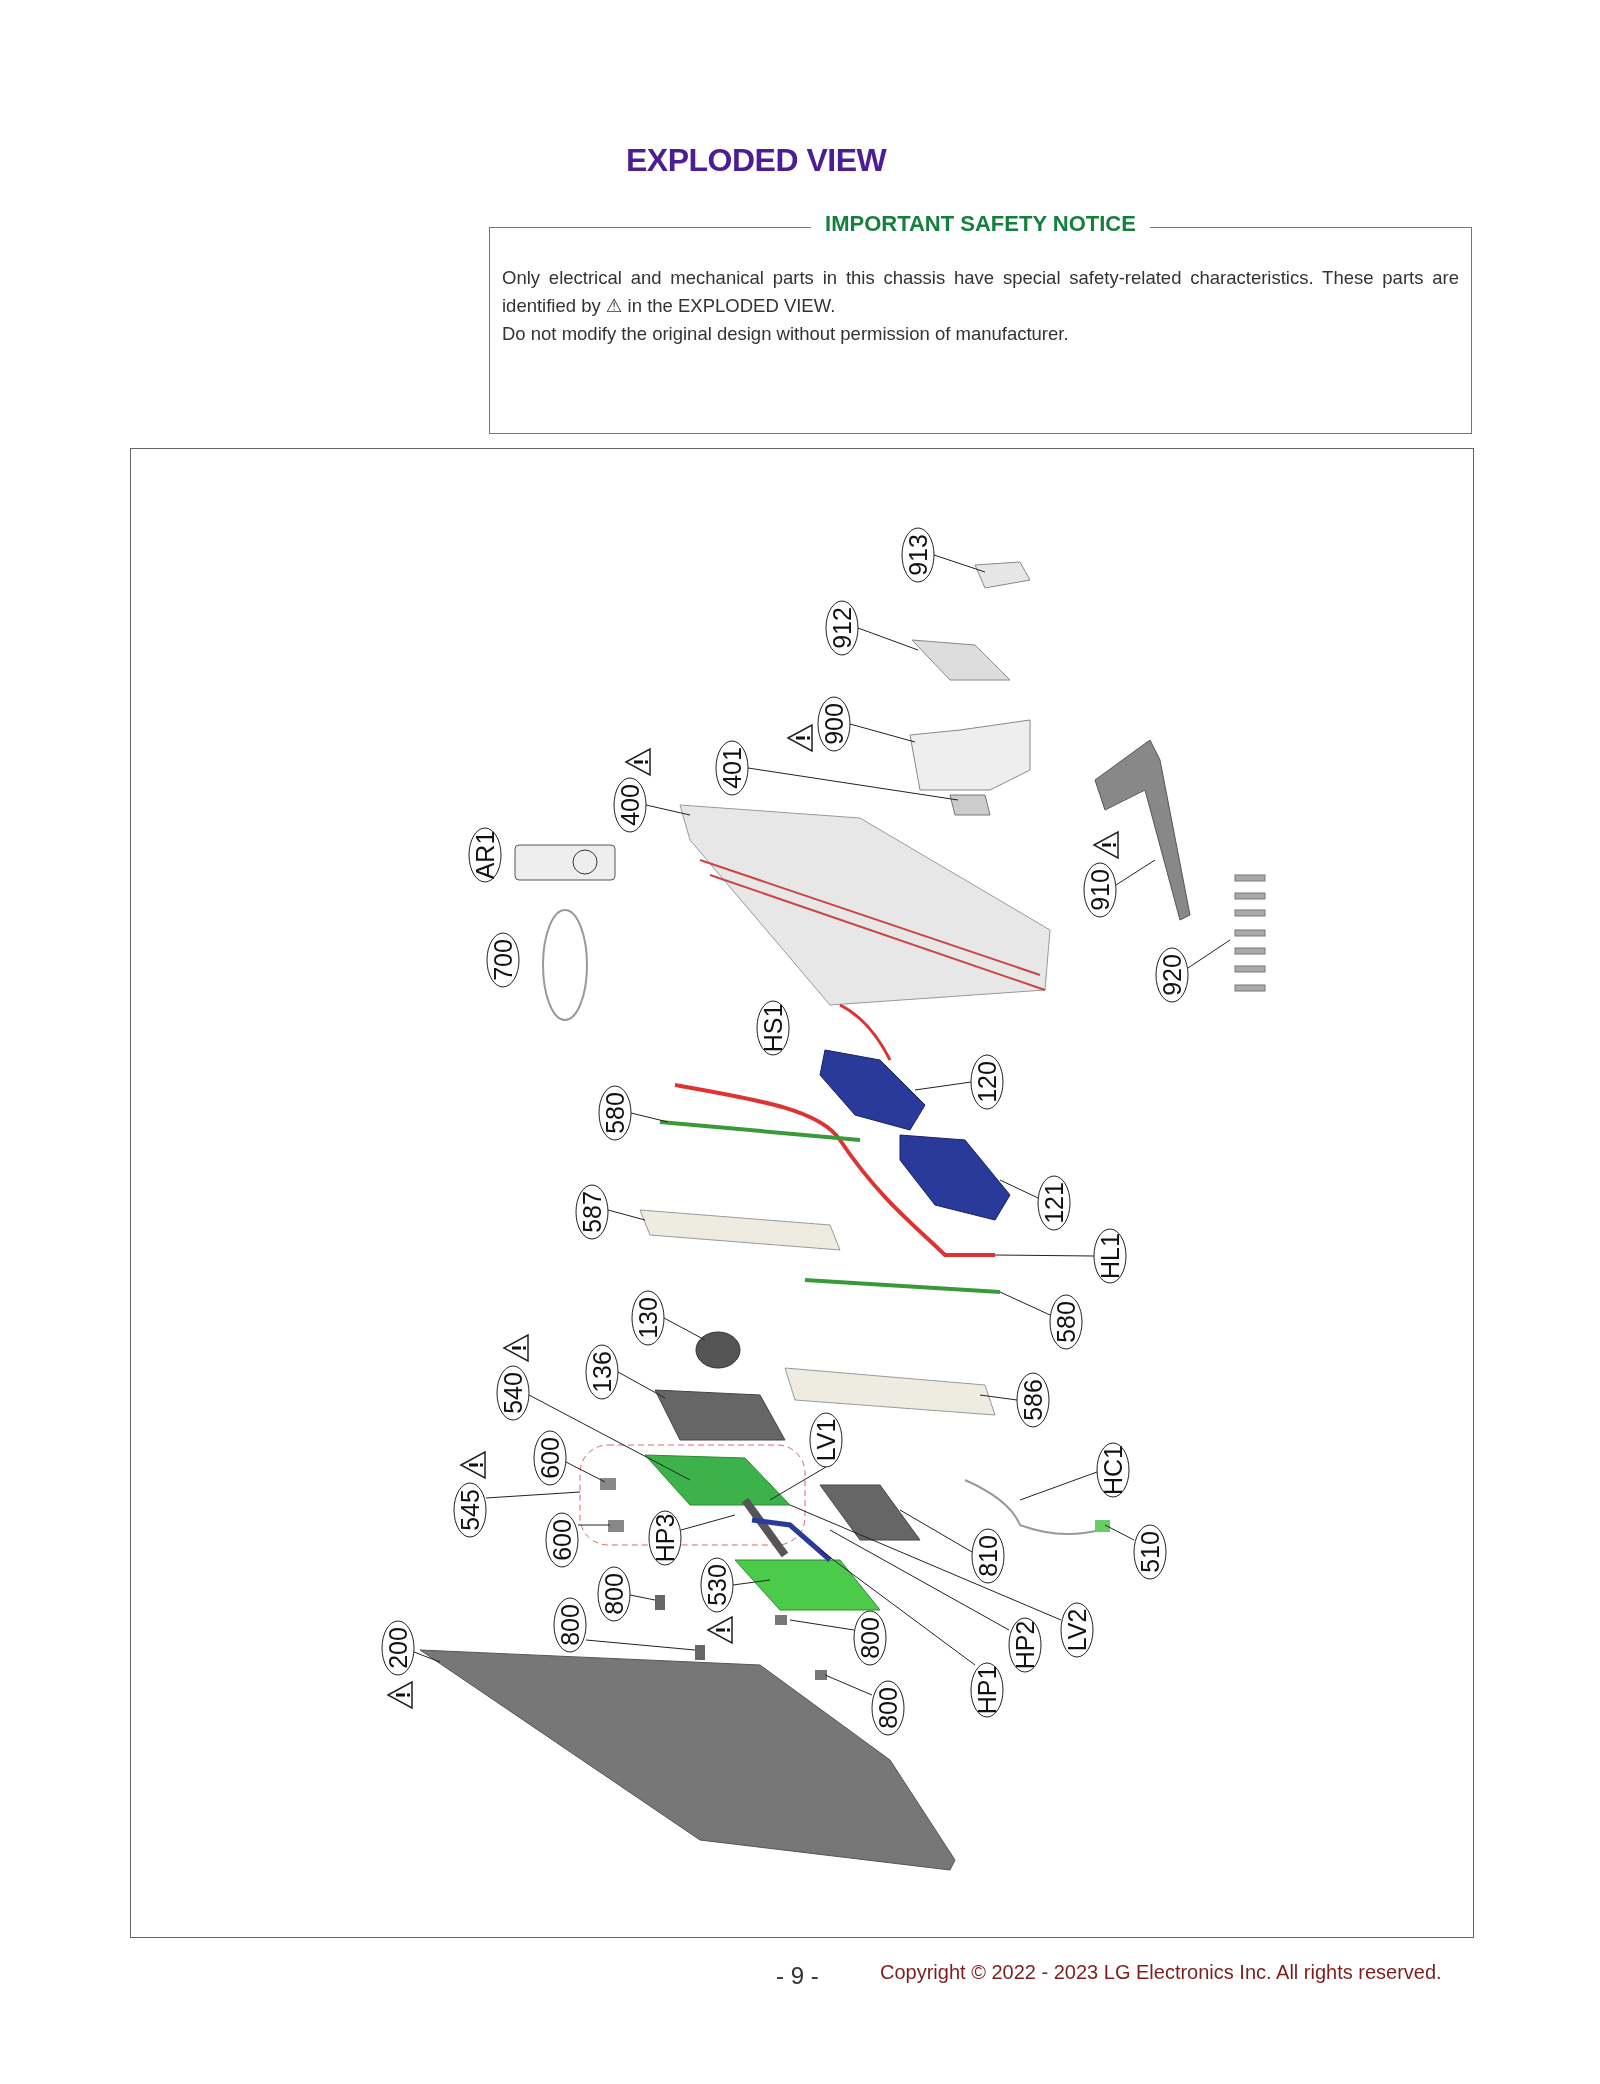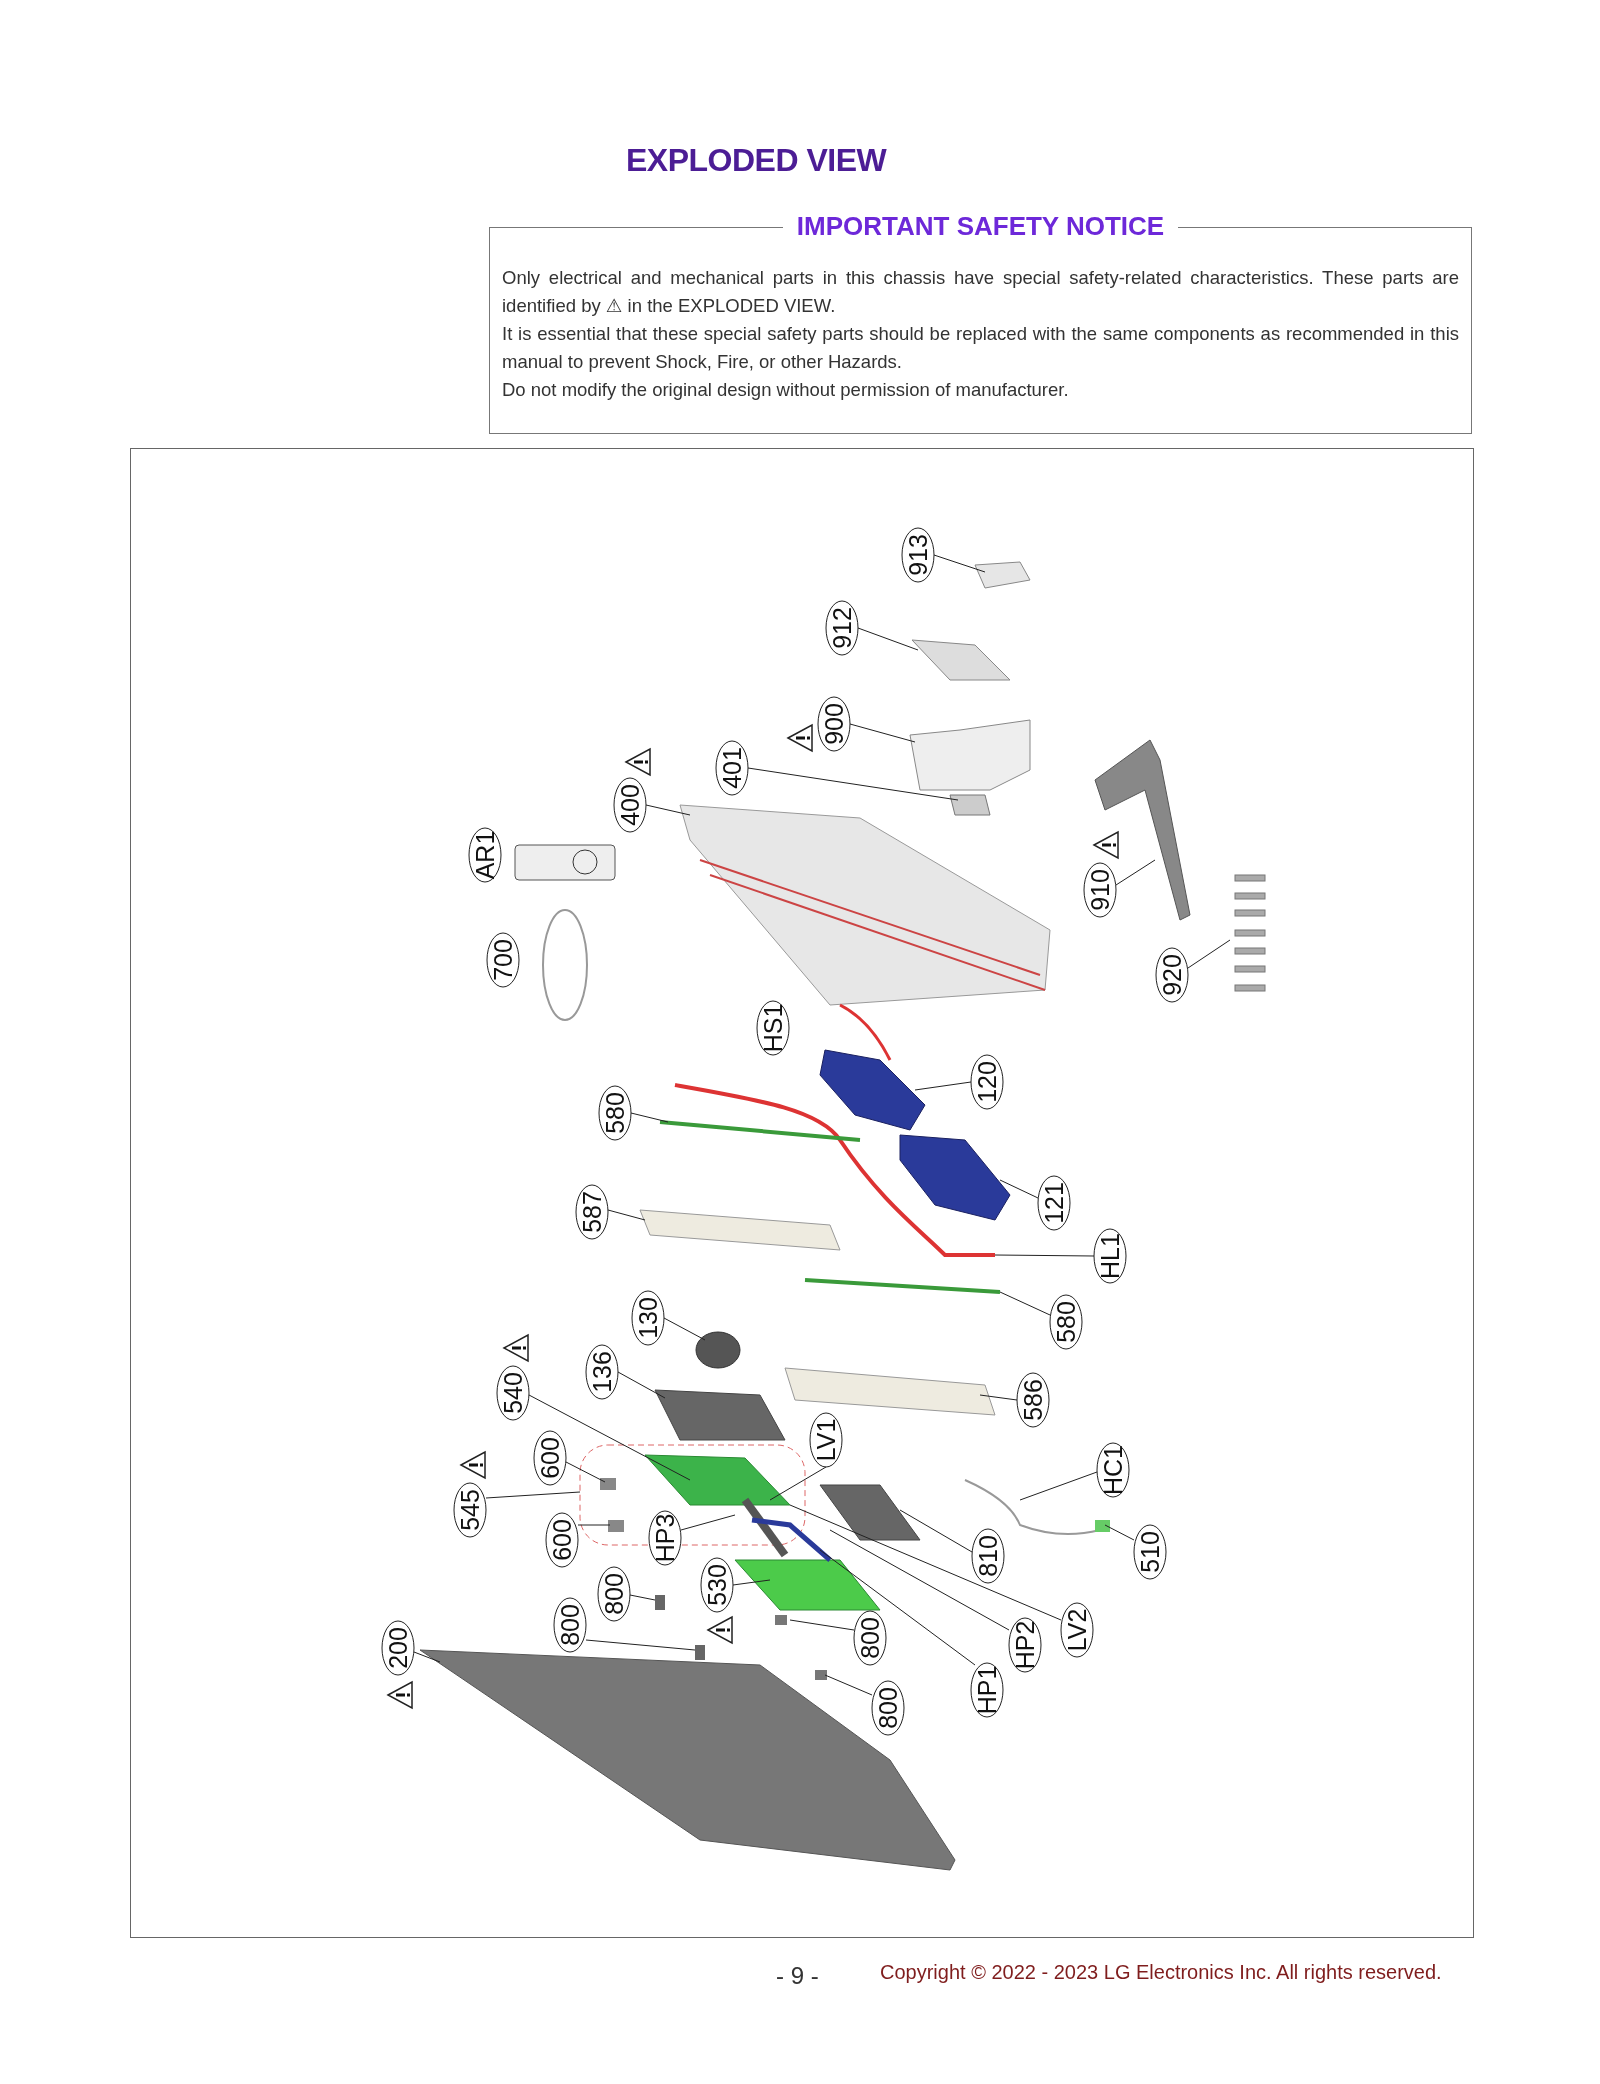--- a/index.html
+++ b/index.html
@@ -1,38 +1,37 @@
 <!DOCTYPE html>
 <html><head>
 <meta charset="utf-8">
 <style>
   html,body{margin:0;padding:0;background:#fff;}
   body{width:1600px;height:2084px;position:relative;font-family:"Liberation Sans",sans-serif;color:#222;overflow:hidden;}
   .title{position:absolute;left:626px;top:142px;font-size:32px;font-weight:bold;letter-spacing:-0.5px;color:#4c1d95;}
   .notice{position:absolute;left:489px;top:227px;width:983px;height:207px;border:1.5px solid #777;box-sizing:border-box;}
   .notice-title{position:absolute;left:0;right:0;top:-17px;text-align:center;}
-  .notice-title span{background:#fff;padding:0 14px;font-size:26px;font-weight:bold;color:#6d28d9;}
+  .notice-title span{background:#fff;padding:0 14px;font-size:22px;font-weight:bold;color:#15803d;}
   .notice-body{position:absolute;left:12px;top:36px;right:12px;font-size:18.5px;line-height:28px;color:#333;text-align:justify;}
   .notice-body p{margin:0;}
   .frame{position:absolute;left:130px;top:448px;width:1344px;height:1490px;border:1.5px solid #666;box-sizing:border-box;}
   .diagram{position:absolute;left:0;top:0;}
   .callout text{font-family:"Liberation Sans",sans-serif;font-size:25px;fill:#111;}
   .footer-page{position:absolute;left:776px;top:1962px;font-size:24px;color:#333;}
   .footer-copy{position:absolute;left:880px;top:1960px;font-size:20px;line-height:25px;color:#7f1d1d;}
 </style>
 </head>
 <body>
 
 <div class="title">EXPLODED VIEW</div>
 
 <div class="notice">
   <div class="notice-title"><span>IMPORTANT SAFETY NOTICE</span></div>
   <div class="notice-body">
     <p>Only electrical and mechanical parts in this chassis have special safety-related characteristics. These parts are identified by ⚠ in the EXPLODED VIEW.</p>
-    <p>It is essential that these special safety parts should be replaced with the same components as recommended in this manual to prevent Shock, Fire, or other Hazards.</p>
     <p>Do not modify the original design without permission of manufacturer.</p>
   </div>
 </div>
 
 <div class="frame"></div>
 
 <svg class="diagram" width="1600" height="2084" viewBox="0 0 1600 2084">
   <defs>
     <g id="warn">
       <polygon points="0,-14 13,10 -13,10" fill="#fff" stroke="#222" stroke-width="1.5"></polygon>

